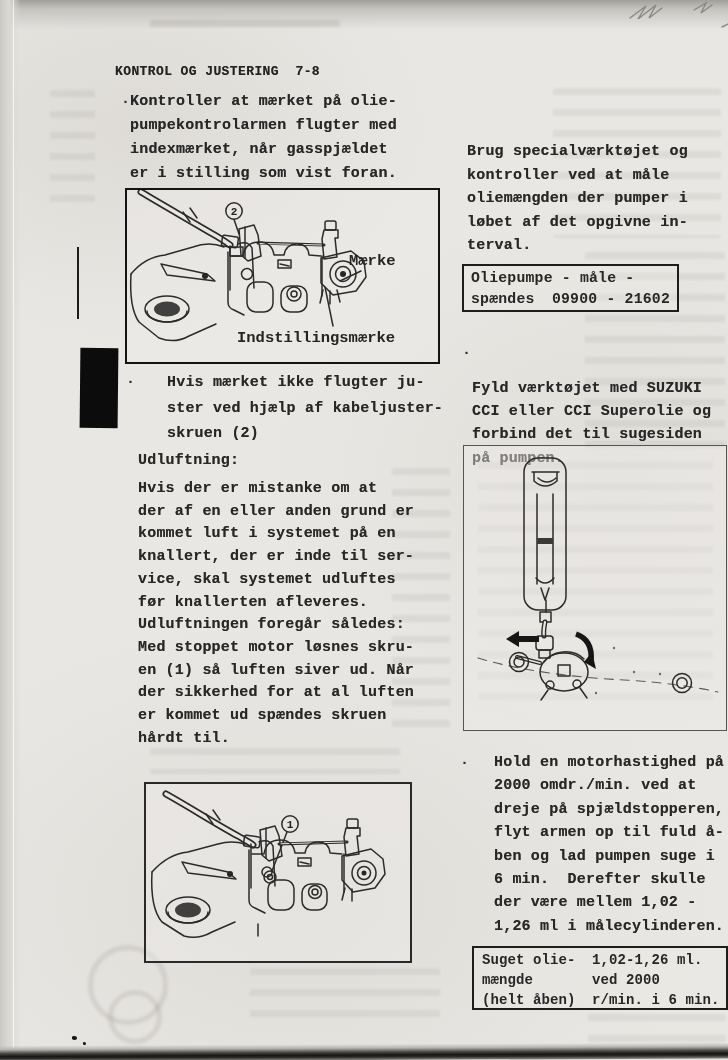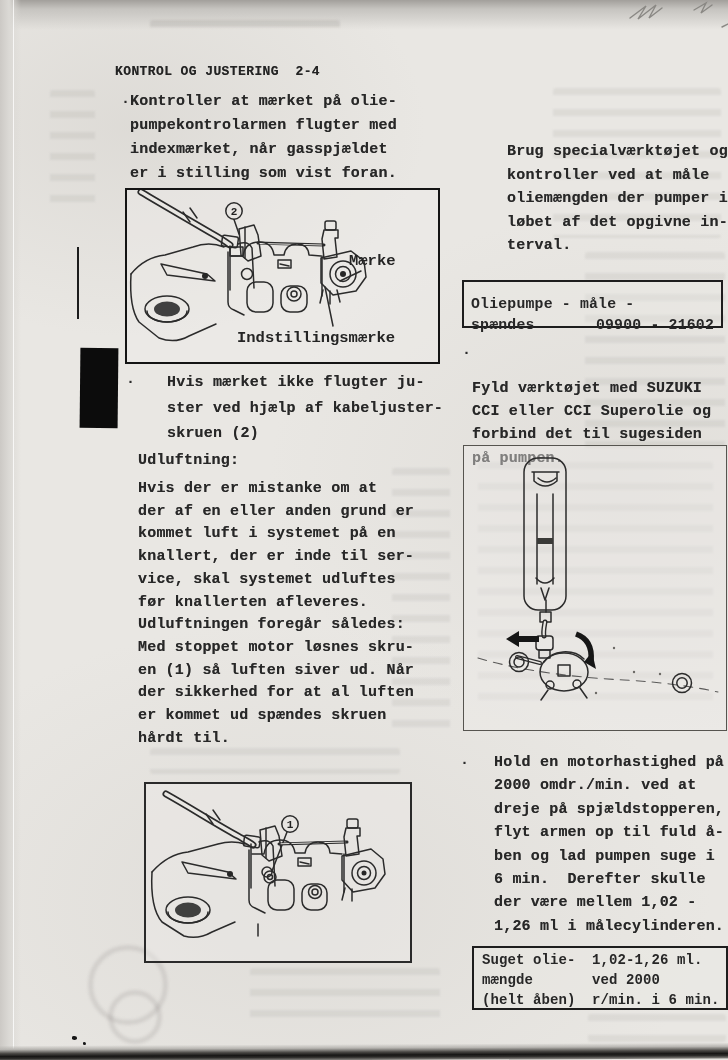--- a/index.html
+++ b/index.html
@@ -25,28 +25,28 @@
     font-size:15px;letter-spacing:.2px;text-shadow:0 0 .5px rgba(45,45,45,.55);}
   .bullet{position:absolute;font-weight:700;color:#2b2b2b;font-size:15px;}
   #hdr{left:115px;top:64px;font-size:13px;letter-spacing:.4px;color:#232323;}
   #l-para1{left:130px;top:90px;line-height:24px;}
   #l-b1{left:121px;top:94px;}
   #l-para2{left:138px;top:370px;line-height:25.5px;margin-left:29px;}
   #l-b2{left:126px;top:374px;}
   #l-udl{left:138px;top:452px;}
   #l-para3{left:138px;top:478px;line-height:22.7px;}
   #r-head{left:467px;top:86px;line-height:25px;}
-  #r-para1{left:467px;top:140px;line-height:23.6px;margin-left:40px;}
+  #r-para1{left:467px;top:140px;line-height:23.6px;}
   #r-para2{left:472px;top:341px;line-height:23.2px;margin-top:36px;}
   #r-b2{left:462px;top:345px;}
   #r-para3{left:470px;top:751px;line-height:23.4px;margin-left:24px;}
   #r-b3{left:460px;top:755px;}
   
   .inkbox{position:absolute;border:2px solid #1d1d1d;box-sizing:border-box;background:rgba(236,234,230,.35);}
-  #tool-box{left:462px;top:280px;width:261px;height:48px;padding:12px 7px;}
+  #tool-box{left:462px;top:264px;width:217px;height:48px;padding:2px 7px;}
   #tool-box .row{display:flex;justify-content:space-between;}
   #tool-box span,#tool-box div{font-weight:600;color:#272727;font-size:14.8px;line-height:21px;letter-spacing:.2px;white-space:pre;}
   #spec-box{left:472px;top:946px;width:256px;height:64px;display:flex;padding:2px 0 0 8px;}
   #spec-box .col{font-weight:600;color:#272727;font-size:14px;line-height:20px;letter-spacing:.1px;white-space:pre;}
   #spec-box .c1{width:110px;}
   
   .figframe{position:absolute;box-sizing:border-box;background:rgba(238,236,232,.45);}
   #fig1{left:125px;top:188px;width:315px;height:176px;border:2.5px solid #141414;}
   #fig2{left:144px;top:782px;width:268px;height:181px;border:2px solid #2a2a2a;}
   #fig3{left:463px;top:445px;width:264px;height:286px;border:1.5px solid #56544f;}
@@ -92,21 +92,21 @@
       <path d="M72,10 L84,3 L79,13 L90,5"></path>
       <path d="M100,27 l8,-4"></path>
     </g>
   </svg>
 
   <div class="blackmark-line"></div>
   <div class="blackmark-rect"></div>
   <div class="speck" style="left:72px;top:1036px;width:5px;height:4px;"></div>
   <div class="speck" style="left:83px;top:1042px;width:3px;height:3px;"></div>
 
-  <div class="txt" id="hdr">KONTROL OG JUSTERING  2-4</div>
+  <div class="txt" id="hdr">KONTROL OG JUSTERING  7-8</div>
 
   <span class="bullet" id="l-b1">·</span>
   <div class="txt" id="l-para1">Kontroller at mærket på olie-
 pumpekontrolarmen flugter med
 indexmærket, når gasspjældet
 er i stilling som vist foran.</div>
 
   <div class="figframe" id="fig1">
     <svg viewBox="0 0 311 172">
       <g class="ink">

